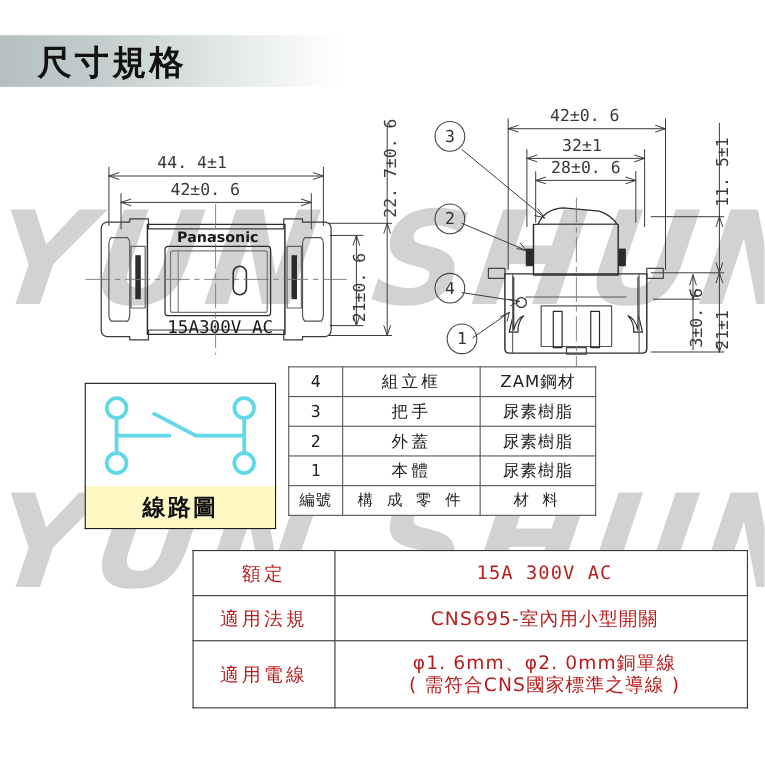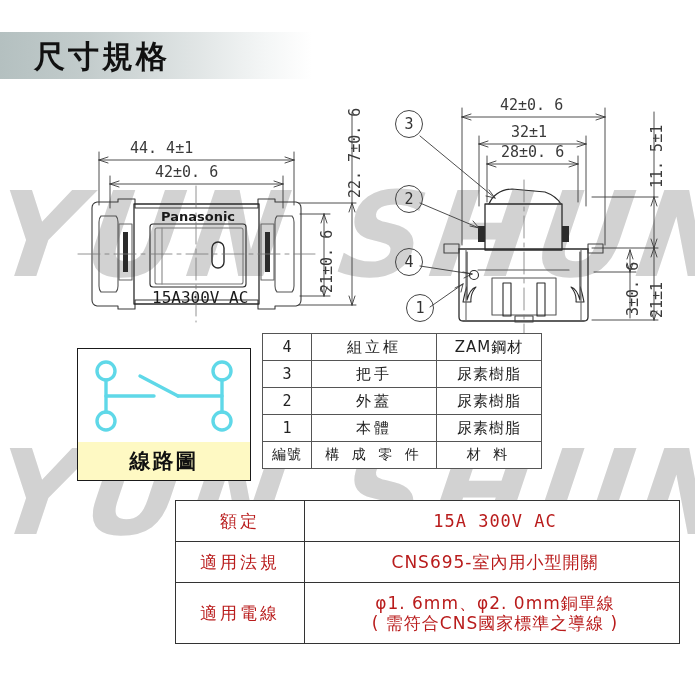--- a/index.html
+++ b/index.html
@@ -272,21 +272,21 @@
         <line x1="420" y1="203" x2="479" y2="228"></line>
         <path d="M479,228 L470,226 M479,228 L473,221"></path>
         <line x1="420" y1="266" x2="472" y2="274"></line>
         <path d="M472,274 L463,272 M472,274 L464,278"></path>
         <line x1="430" y1="307" x2="463" y2="284"></line>
         <path d="M463,284 L455,288 M463,284 L461,292"></path>
       </g>
     </g>
   </svg>
 
-  <div class="dim" style="left:130px;top:139px;">44. 4±1</div>
+  <div class="dim" style="left:143px;top:139px;">44. 4±1</div>
   <div class="dim" style="left:155px;top:163px;">42±0. 6</div>
   <div class="dim vert" style="left:346px;top:198px;">22. 7±0. 6</div>
   <div class="dim vert" style="left:318px;top:293px;">21±0. 6</div>
 
   <div class="devtext brand" style="left:161px;top:209px;">Panasonic</div>
   <div class="devtext rating-mark" style="left:152px;top:288px;">15A300V AC</div>
 
   <div class="dim" style="left:500px;top:96px;">42±0. 6</div>
   <div class="dim" style="left:511px;top:123px;">32±1</div>
   <div class="dim" style="left:501px;top:143px;">28±0. 6</div>

